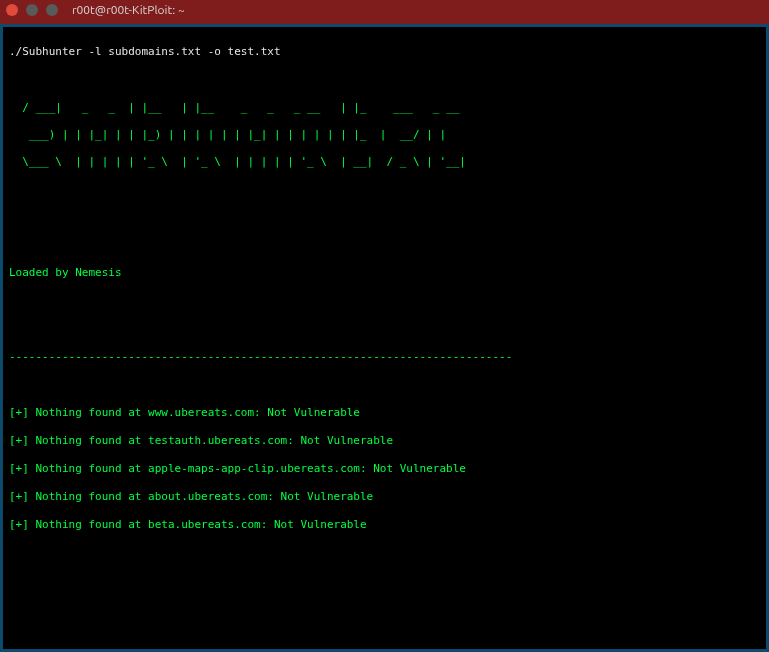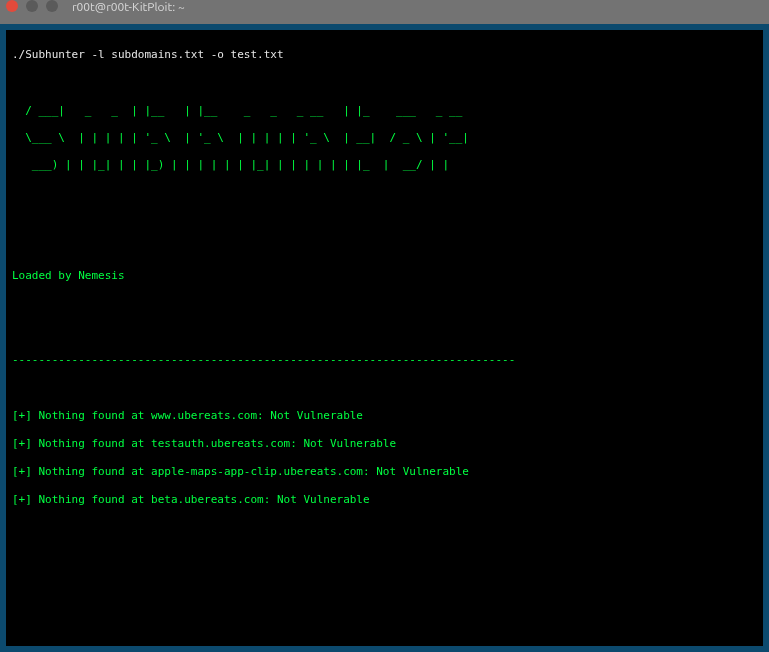--- a/index.html
+++ b/index.html
@@ -16,24 +16,24 @@
       overflow: hidden;
     }
     .window {
       width: 100%;
       height: 100%;
       display: flex;
       flex-direction: column;
     }
     .titlebar {
       height: 24px;
-      background: #737373;
+      background: #7f1d1d;
       display: flex;
-      align-items: flex-start;
-      padding: 0 6px;
+      align-items: flex-end;
+      padding: 8px 6px;
       gap: 8px;
       color: #cfcfcf;
       font-family: "Ubuntu", "DejaVu Sans", sans-serif;
       font-size: 12px;
     }
     .titlebar .close-btn {
       width: 12px;
       height: 12px;
       border-radius: 50%;
       background: #e24a3b;
@@ -55,21 +55,21 @@
       color: #d8d8d8;
     }
     .terminal {
       flex: 1;
       background: #000;
       color: #00ff41;
       padding: 4px 6px 6px 6px;
       line-height: 14px;
       white-space: pre;
       overflow: hidden;
-      border: 6px solid #0c4a6e;
+      border: 3px solid #0c4a6e;
     }
     .line {
       white-space: pre;
     }
     .cmd { color: #e6e6e6; }
     .ascii { color: #00ff41; line-height: 13px; }
     .green { color: #00ff41; }
     .blank { height: 14px; }
   </style>
 </head>
@@ -80,33 +80,34 @@
     <div class="close-btn"></div>
     <div class="min-btn"></div>
     <div class="max-btn"></div>
     <div class="title">r00t@r00t-KitPloit: ~</div>
   </div>
 
   <div class="terminal">
 <div class="line cmd">./Subhunter -l subdomains.txt -o test.txt</div>
 <div class="blank"></div>
 <div class="line ascii">  / ___|   _   _  | |__   | |__    _   _   _ __   | |_    ___   _ __</div>
+<div class="line ascii">   ___) | | |_| | | |_) | | | | | | |_| | | | | | | |_  |  __/ | |</div>
 <div class="line ascii">  \___ \  | | | | | '_ \  | '_ \  | | | | | '_ \  | __|  / _ \ | '__|</div>
-<div class="line ascii">   ___) | | |_| | | |_) | | | | | | |_| | | | | | | |_  |  __/ | |</div>
 <div class="blank"></div>
 <div class="blank"></div>
 <div class="blank"></div>
 <div class="line green">Loaded by Nemesis</div>
 <div class="blank"></div>
 <div class="blank"></div>
 <div class="line green">----------------------------------------------------------------------------</div>
 <div class="blank"></div>
 <div class="line green">[+] Nothing found at www.ubereats.com: Not Vulnerable</div>
 <div class="line green">[+] Nothing found at testauth.ubereats.com: Not Vulnerable</div>
 <div class="line green">[+] Nothing found at apple-maps-app-clip.ubereats.com: Not Vulnerable</div>
+<div class="line green">[+] Nothing found at about.ubereats.com: Not Vulnerable</div>
 <div class="line green">[+] Nothing found at beta.ubereats.com: Not Vulnerable</div>
 
 
 
 
 
 
 
 
 

